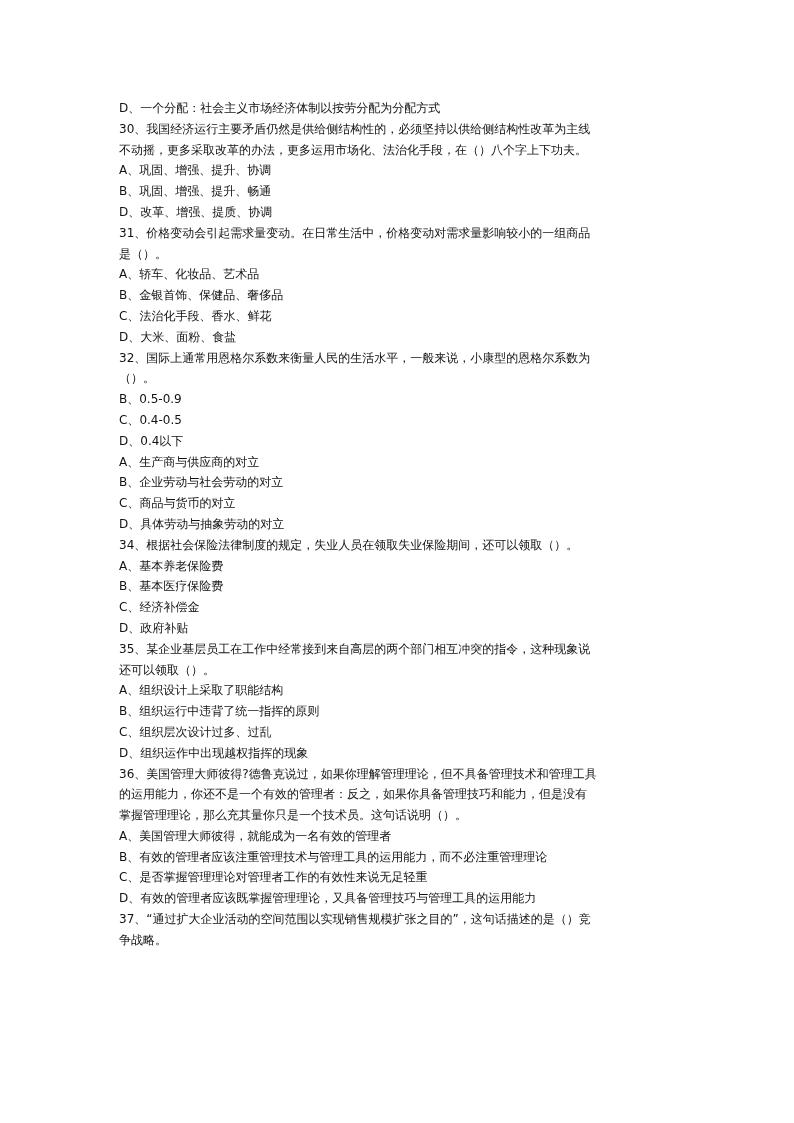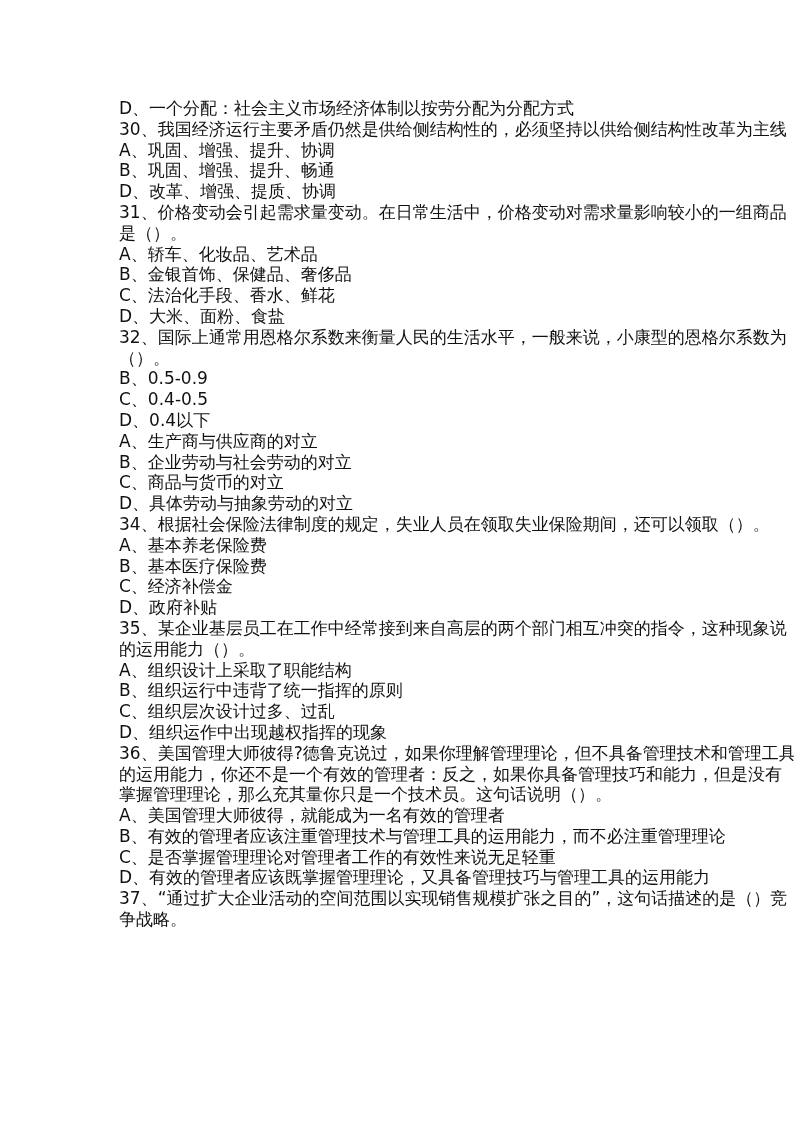--- a/index.html
+++ b/index.html
@@ -3,34 +3,35 @@
 <meta charset="utf-8">
 <style>
   html, body { margin: 0; padding: 0; background: #ffffff; }
   body { width: 794px; height: 1123px; position: relative; overflow: hidden; }
   .page {
     position: absolute;
     left: 119px;
     top: 98px;
     width: 560px;
     font-family: "DejaVu Sans", sans-serif;
-    font-size: 17px;
+    font-size: 12px;
     line-height: 20.8px;
     color: #111111;
   }
   .line { white-space: nowrap; margin: 0; }
 </style>
 </head>
 <body>
 
 <div class="page">
   <p class="line">D、一个分配：社会主义市场经济体制以按劳分配为分配方式</p>
 
   <div>
     <p class="line">30、我国经济运行主要矛盾仍然是供给侧结构性的，必须坚持以供给侧结构性改革为主线</p>
+    <p class="line">不动摇，更多采取改革的办法，更多运用市场化、法治化手段，在（）八个字上下功夫。</p>
     <p class="line">A、巩固、增强、提升、协调</p>
     <p class="line">B、巩固、增强、提升、畅通</p>
     <p class="line">D、改革、增强、提质、协调</p>
   </div>
 
   <div>
     <p class="line">31、价格变动会引起需求量变动。在日常生活中，价格变动对需求量影响较小的一组商品</p>
     <p class="line">是（）。</p>
     <p class="line">A、轿车、化妆品、艺术品</p>
     <p class="line">B、金银首饰、保健品、奢侈品</p>
@@ -56,21 +57,21 @@
   <div>
     <p class="line">34、根据社会保险法律制度的规定，失业人员在领取失业保险期间，还可以领取（）。</p>
     <p class="line">A、基本养老保险费</p>
     <p class="line">B、基本医疗保险费</p>
     <p class="line">C、经济补偿金</p>
     <p class="line">D、政府补贴</p>
   </div>
 
   <div>
     <p class="line">35、某企业基层员工在工作中经常接到来自高层的两个部门相互冲突的指令，这种现象说</p>
-    <p class="line">的运用能力（）。</p>
+    <p class="line">还可以领取（）。</p>
     <p class="line">A、组织设计上采取了职能结构</p>
     <p class="line">B、组织运行中违背了统一指挥的原则</p>
     <p class="line">C、组织层次设计过多、过乱</p>
     <p class="line">D、组织运作中出现越权指挥的现象</p>
   </div>
 
   <div>
     <p class="line">36、美国管理大师彼得?德鲁克说过，如果你理解管理理论，但不具备管理技术和管理工具</p>
     <p class="line">的运用能力，你还不是一个有效的管理者：反之，如果你具备管理技巧和能力，但是没有</p>
     <p class="line">掌握管理理论，那么充其量你只是一个技术员。这句话说明（）。</p>

